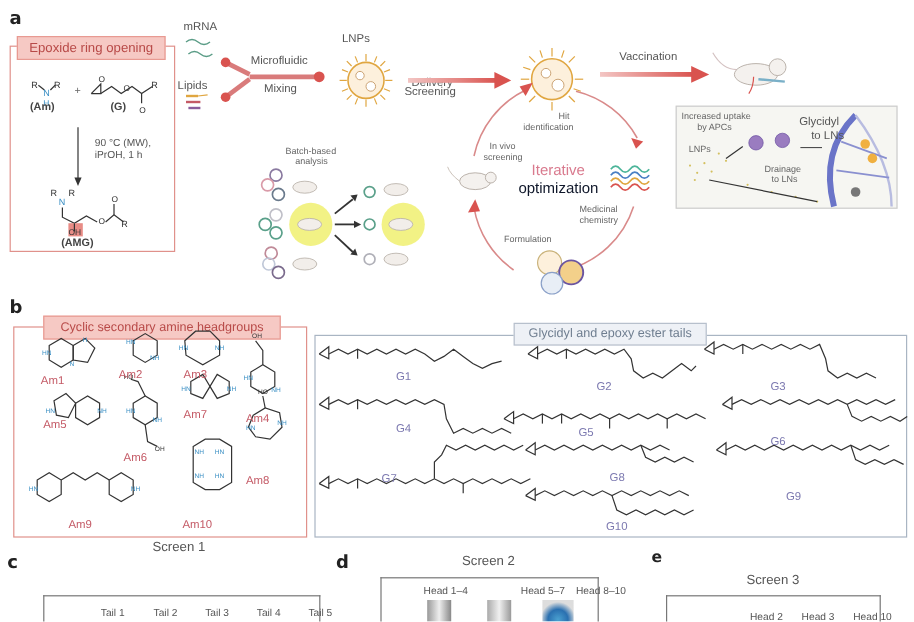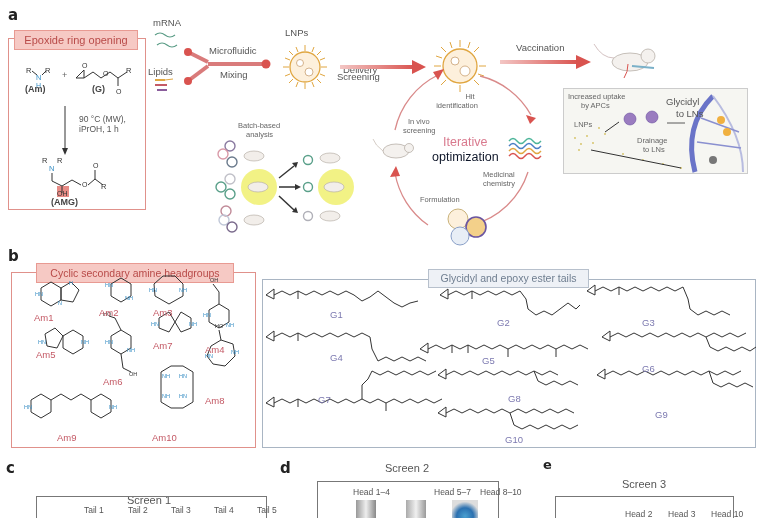--- a/index.html
+++ b/index.html
@@ -424,21 +424,21 @@
 <div class="g-lbl" style="left:642px;top:317px;">G3</div>
 <div class="g-lbl" style="left:330px;top:352px;">G4</div>
 <div class="g-lbl" style="left:482px;top:355px;">G5</div>
 <div class="g-lbl" style="left:642px;top:363px;">G6</div>
 <div class="g-lbl" style="left:318px;top:394px;">G7</div>
 <div class="g-lbl" style="left:508px;top:393px;">G8</div>
 <div class="g-lbl" style="left:655px;top:409px;">G9</div>
 <div class="g-lbl" style="left:505px;top:434px;">G10</div>
 
 <div class="panel-letter" style="left:6px;top:459px;">c</div>
-<div class="screen-title" style="left:127px;top:494px;">Screen 1</div>
+<div class="screen-title" style="left:127px;top:450px;">Screen 1</div>
 <div class="tbl" style="left:36px;top:496px;width:229px;height:30px;"></div>
 <div class="col" style="left:52px;top:505px;">Tail 1</div>
 <div class="col" style="left:96px;top:505px;">Tail 2</div>
 <div class="col" style="left:139px;top:505px;">Tail 3</div>
 <div class="col" style="left:182px;top:505px;">Tail 4</div>
 <div class="col" style="left:225px;top:505px;">Tail 5</div>
 
 <div class="panel-letter" style="left:280px;top:459px;">d</div>
 <div class="screen-title" style="left:385px;top:462px;">Screen 2</div>
 <div class="tbl" style="left:317px;top:481px;width:180px;height:40px;"></div>

